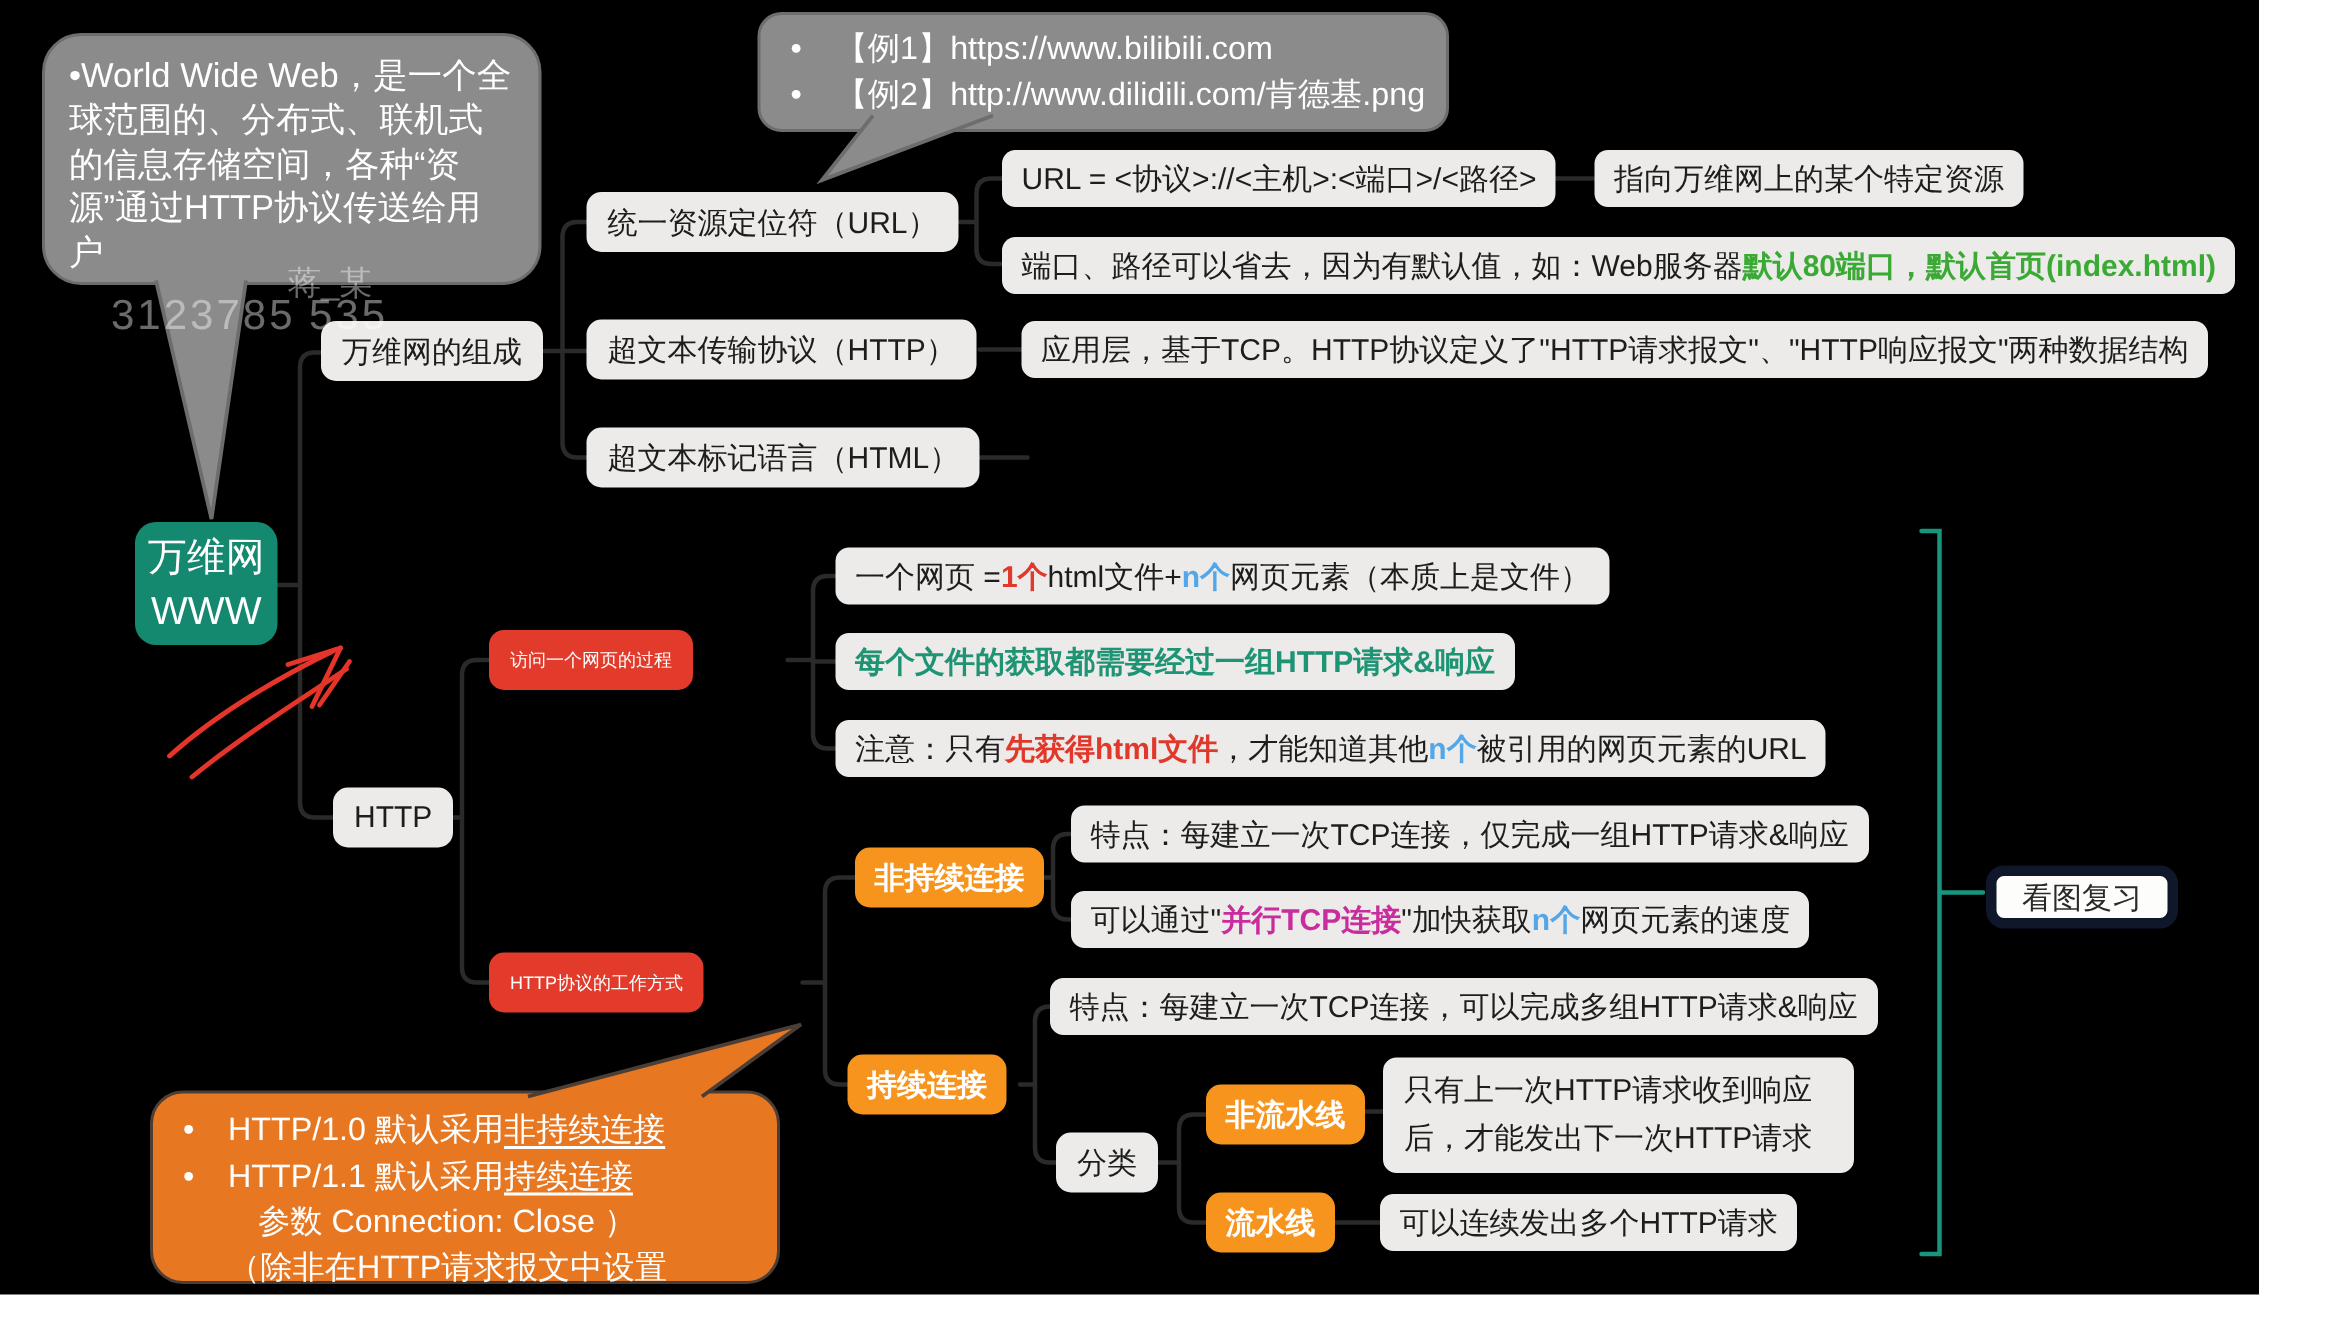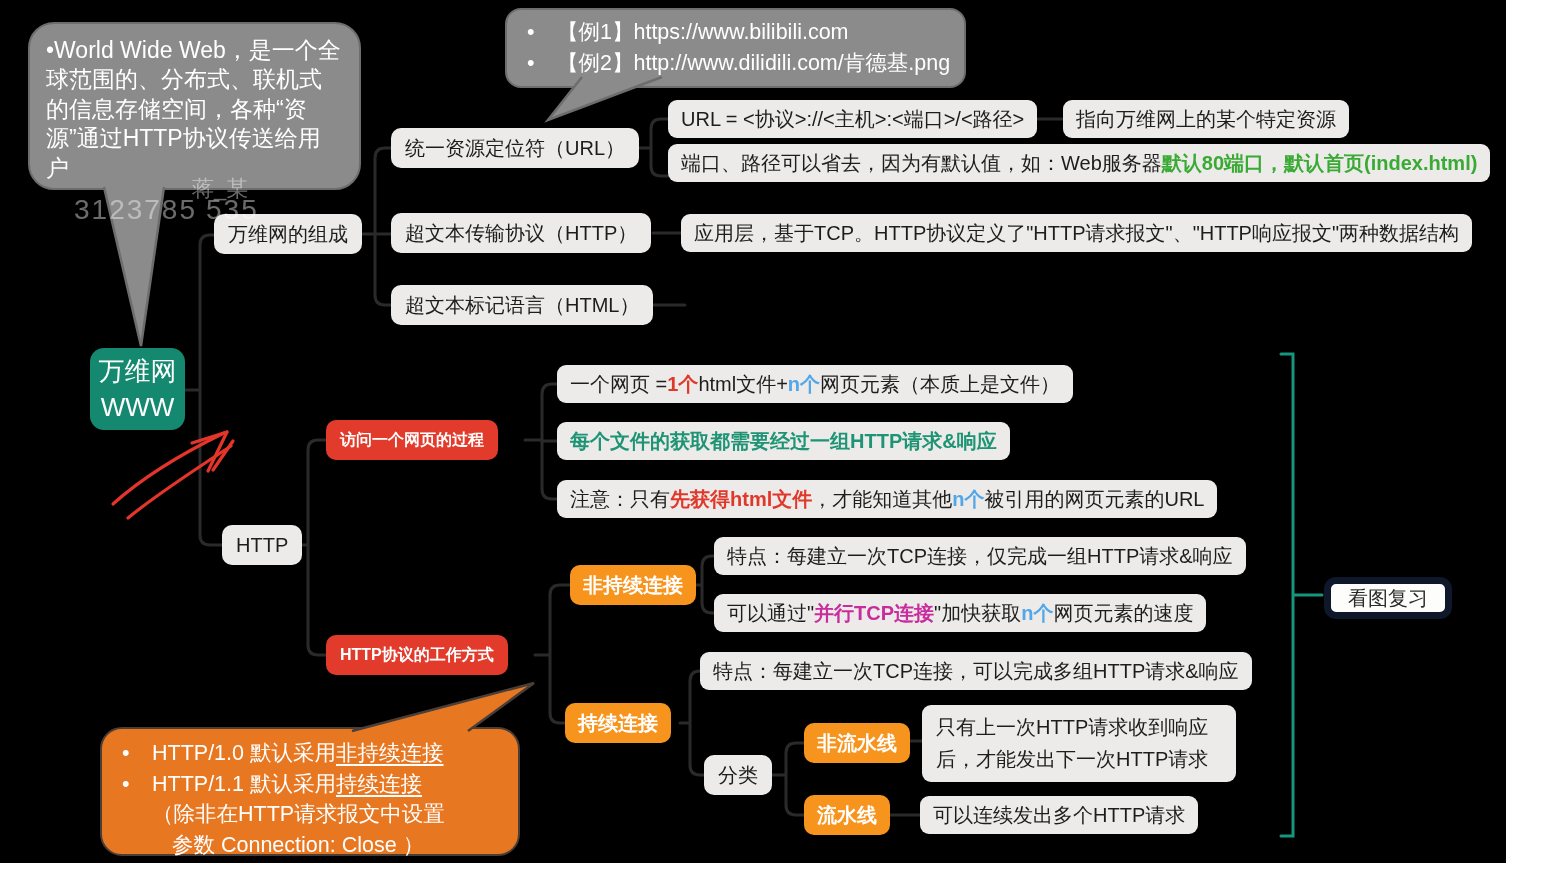--- a/index.html
+++ b/index.html
@@ -17,21 +17,21 @@
   .bline{display:flex;font-size:21.5px;line-height:1.45;white-space:nowrap;}
   .bline .bdot{width:30px;text-align:left;padding-left:6px;}
   .bubble.orange{background:#e87722;border:2.5px solid #4a3e37;border-radius:22px;padding:9px 14px;}
   .bubble.orange .bline{font-size:21.5px;line-height:1.42;}
   .bline.indent1{padding-left:36px;}
   .bline.indent2{padding-left:56px;}
 
   .node,.row{position:absolute;z-index:4;display:inline-flex;align-items:center;box-sizing:border-box;white-space:nowrap;}
   .row{background:#ecebe9;border-radius:9px;height:38px;padding:0 13px;font-size:20px;color:#1d1d1d;}
   .gnode{background:#ecebe9;border-radius:10px;height:40px;padding:0 14px;font-size:20px;color:#1d1d1d;justify-content:center;}
-  .red-node{background:#e23b2b;border-radius:10px;height:40px;padding:0 14px;font-size:16px;color:#fff;justify-content:center;font-weight:bold;}
+  .red-node{background:#e23b2b;border-radius:10px;height:40px;padding:0 14px;font-size:12px;color:#fff;justify-content:center;}
   .orange-node{background:#f7941e;border-radius:10px;height:40px;padding:0 13px;font-size:20px;color:#fff;font-weight:bold;justify-content:center;}
   .root-node{background:#15896f;border-radius:14px;width:95px;height:82px;color:#fff;font-size:26px;line-height:1.4;flex-direction:column;justify-content:center;text-align:center;z-index:4;position:absolute;display:flex;}
   .review-node{background:#fdfdfb;border:7px solid #0f172a;border-radius:12px;height:42px;padding:0 17px;font-size:20px;color:#2a2a2a;}
   .row.wrap{white-space:normal;height:auto;padding:6px 14px;line-height:1.62;align-items:flex-start;}
 
   .seg-red{color:#e0392b;font-weight:bold;}
   .seg-blue{color:#53a7e8;font-weight:bold;}
   .seg-green{color:#3aaa35;font-weight:bold;}
   .seg-teal{color:#1e9475;font-weight:bold;}
   .seg-magenta{color:#c92c9c;font-weight:bold;}
@@ -87,22 +87,22 @@
 
   <div class="bubble orange" style="left:100px;top:727px;width:420px;height:129px;">
     <div class="bline">
       <span class="bdot">•</span>
       <span><span>HTTP/1.0 默认采用</span><span class="seg-u">非持续连接</span></span>
     </div>
     <div class="bline">
       <span class="bdot">•</span>
       <span><span>HTTP/1.1 默认采用</span><span class="seg-u">持续连接</span></span>
     </div>
+    <div class="bline indent2">参数 Connection: Close ）</div>
     <div class="bline indent1">（除非在HTTP请求报文中设置</div>
-    <div class="bline indent2">参数 Connection: Close ）</div>
   </div>
 
   <svg class="tails" width="1554" height="878" viewBox="0 0 1554 878">
     <path d="M 104 187 L 141 346 L 164 187" fill="#8b8b8b" stroke="#6d6d6d" stroke-width="2.5"></path>
     <path d="M 582 77 L 548 120 L 662 77" fill="#8b8b8b" stroke="#6d6d6d" stroke-width="2.5"></path>
     <path d="M 352 731 L 534 683 L 468 731" fill="#e87722" stroke="#4a3e37" stroke-width="2.5"></path>
   </svg>
 
   <span class="wm" style="left:192px;top:174px;font-size:22px;">蒋_某</span>
   <span class="wm" style="left:74px;top:194px;font-size:28px;letter-spacing:2px;">3123785</span>
@@ -110,21 +110,21 @@
 
   <div class="root-node" style="left:90px;top:348px;">
     <span>万维网</span>
     <span>WWW</span>
   </div>
 
   <div class="node gnode" style="left:214px;top:214px;">万维网的组成</div>
   <div class="node gnode" style="left:391px;top:128px;">统一资源定位符（URL）</div>
   <div class="row" style="left:668px;top:100px;">URL = &lt;协议&gt;://&lt;主机&gt;:&lt;端口&gt;/&lt;路径&gt;</div>
   <div class="row" style="left:1063px;top:100px;">指向万维网上的某个特定资源</div>
-  <div class="row" style="left:668px;top:144px;">
+  <div class="row" style="left:668px;top:158px;">
       <span>端口、路径可以省去，因为有默认值，如：Web服务器</span>
       <span class="seg-green">默认80端口，</span>
       <span class="seg-green">默认首页(index.html)</span>
     </div>
   <div class="node gnode" style="left:391px;top:213px;">超文本传输协议（HTTP）</div>
   <div class="row" style="left:681px;top:214px;">应用层，基于TCP。HTTP协议定义了"HTTP请求报文"、"HTTP响应报文"两种数据结构</div>
   <div class="node gnode" style="left:391px;top:285px;">超文本标记语言（HTML）</div>
 
   <div class="node gnode" style="left:222px;top:525px;">HTTP</div>
 

